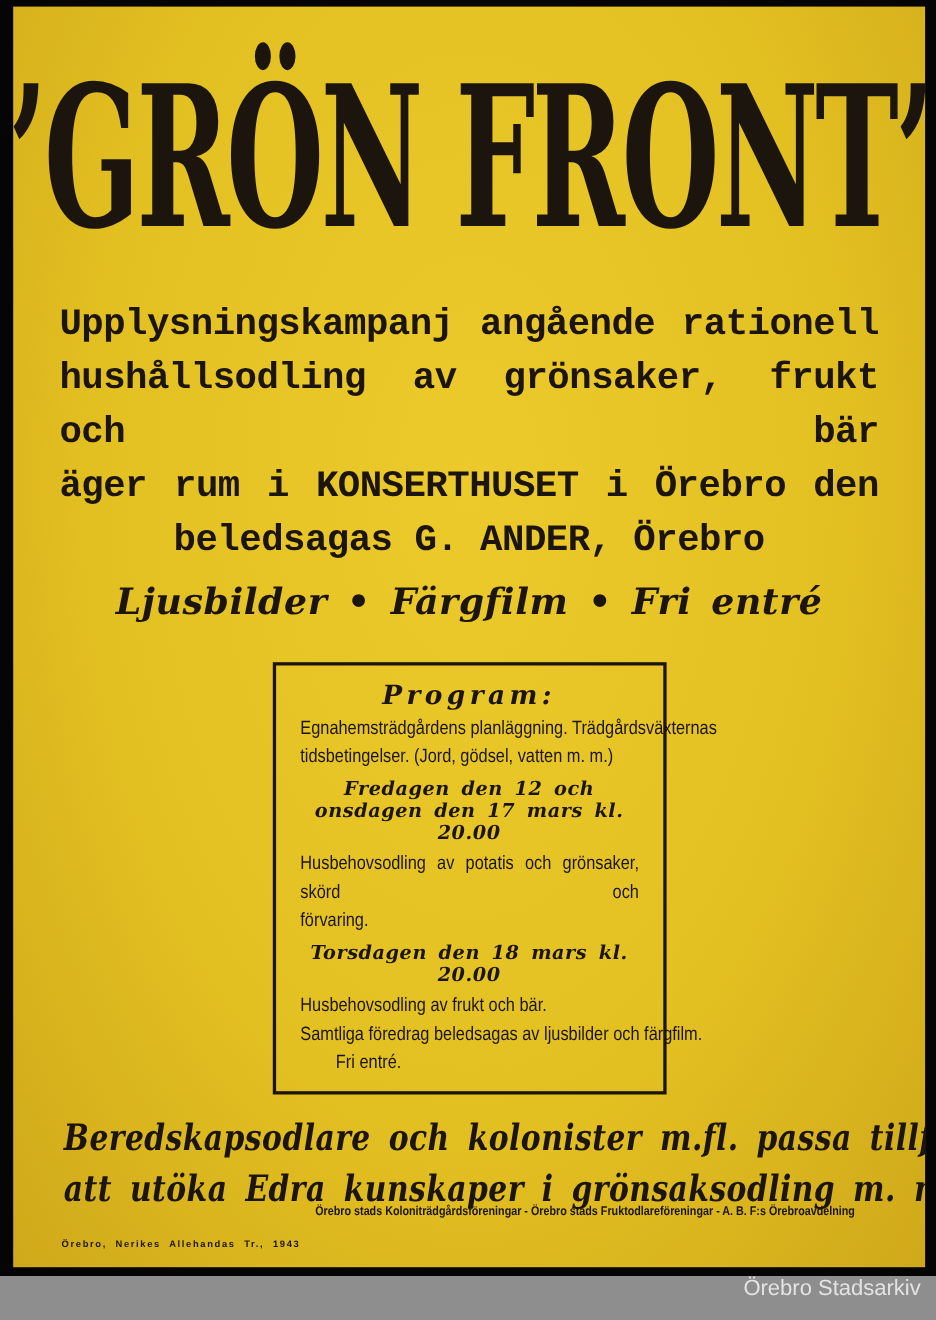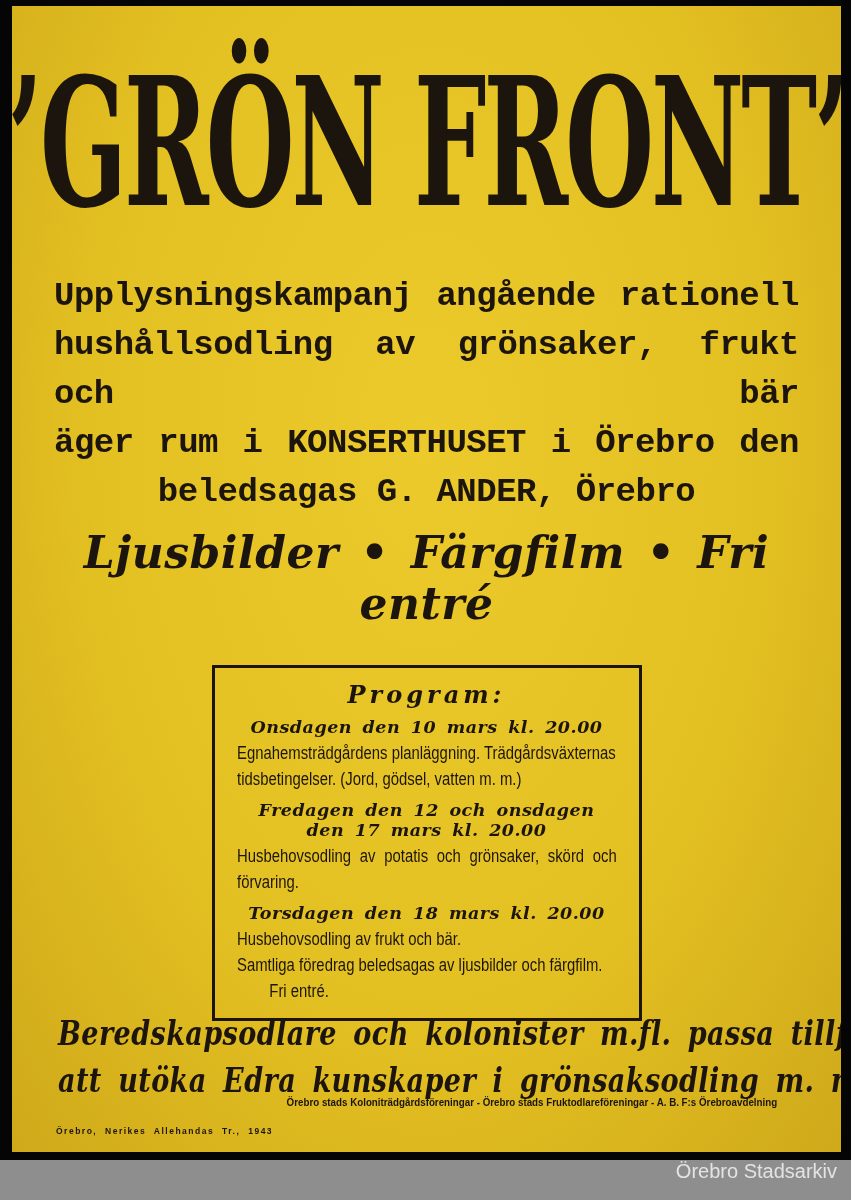--- a/index.html
+++ b/index.html
@@ -54,28 +54,28 @@
   }
   .intro-line.justify{text-align:justify;text-align-last:justify;}
   .intro-line.center{text-align:center;}
   
   .highlights{
     margin-top:10px;
     text-align:center;
     font-family:"DejaVu Serif",serif;
     font-style:italic;
     font-weight:bold;
-    font-size:44px;
+    font-size:33px;
     letter-spacing:0.5px;
     word-spacing:6px;
     color:var(--ink);
   }
   
   .program-box{
-    width:430px;
+    width:358px;
     margin:36px auto 0;
     border:3px solid var(--ink);
     padding:12px 22px 14px;
   }
   .program-heading{
     font-family:"DejaVu Serif",serif;
     font-style:italic;font-weight:bold;
     font-size:24px;
     text-align:center;
     letter-spacing:4px;
@@ -175,21 +175,20 @@
     <div class="intro-line justify">äger rum i KONSERTHUSET i Örebro den</div>
     <div class="intro-line center">beledsagas G. ANDER, Örebro</div>
   </div>
 
   <div class="highlights">Ljusbilder  •  Färgfilm  •  Fri entré</div>
 
   <div class="program-box">
     <div class="program-heading">Program:</div>
 
     <div class="session">
-      <div class="session-date">Onsdagen den 10 mars kl. 20.00</div>
       <div class="desc-line">Egnahemsträdgårdens planläggning. Trädgårdsväxternas</div>
       <div class="desc-line">tidsbetingelser. (Jord, gödsel, vatten m. m.)</div>
     </div>
 
     <div class="session">
       <div class="session-date">Fredagen den 12 och onsdagen den 17 mars kl. 20.00</div>
       <div class="desc-line justify">Husbehovsodling av potatis och grönsaker, skörd och</div>
       <div class="desc-line">förvaring.</div>
     </div>
 

